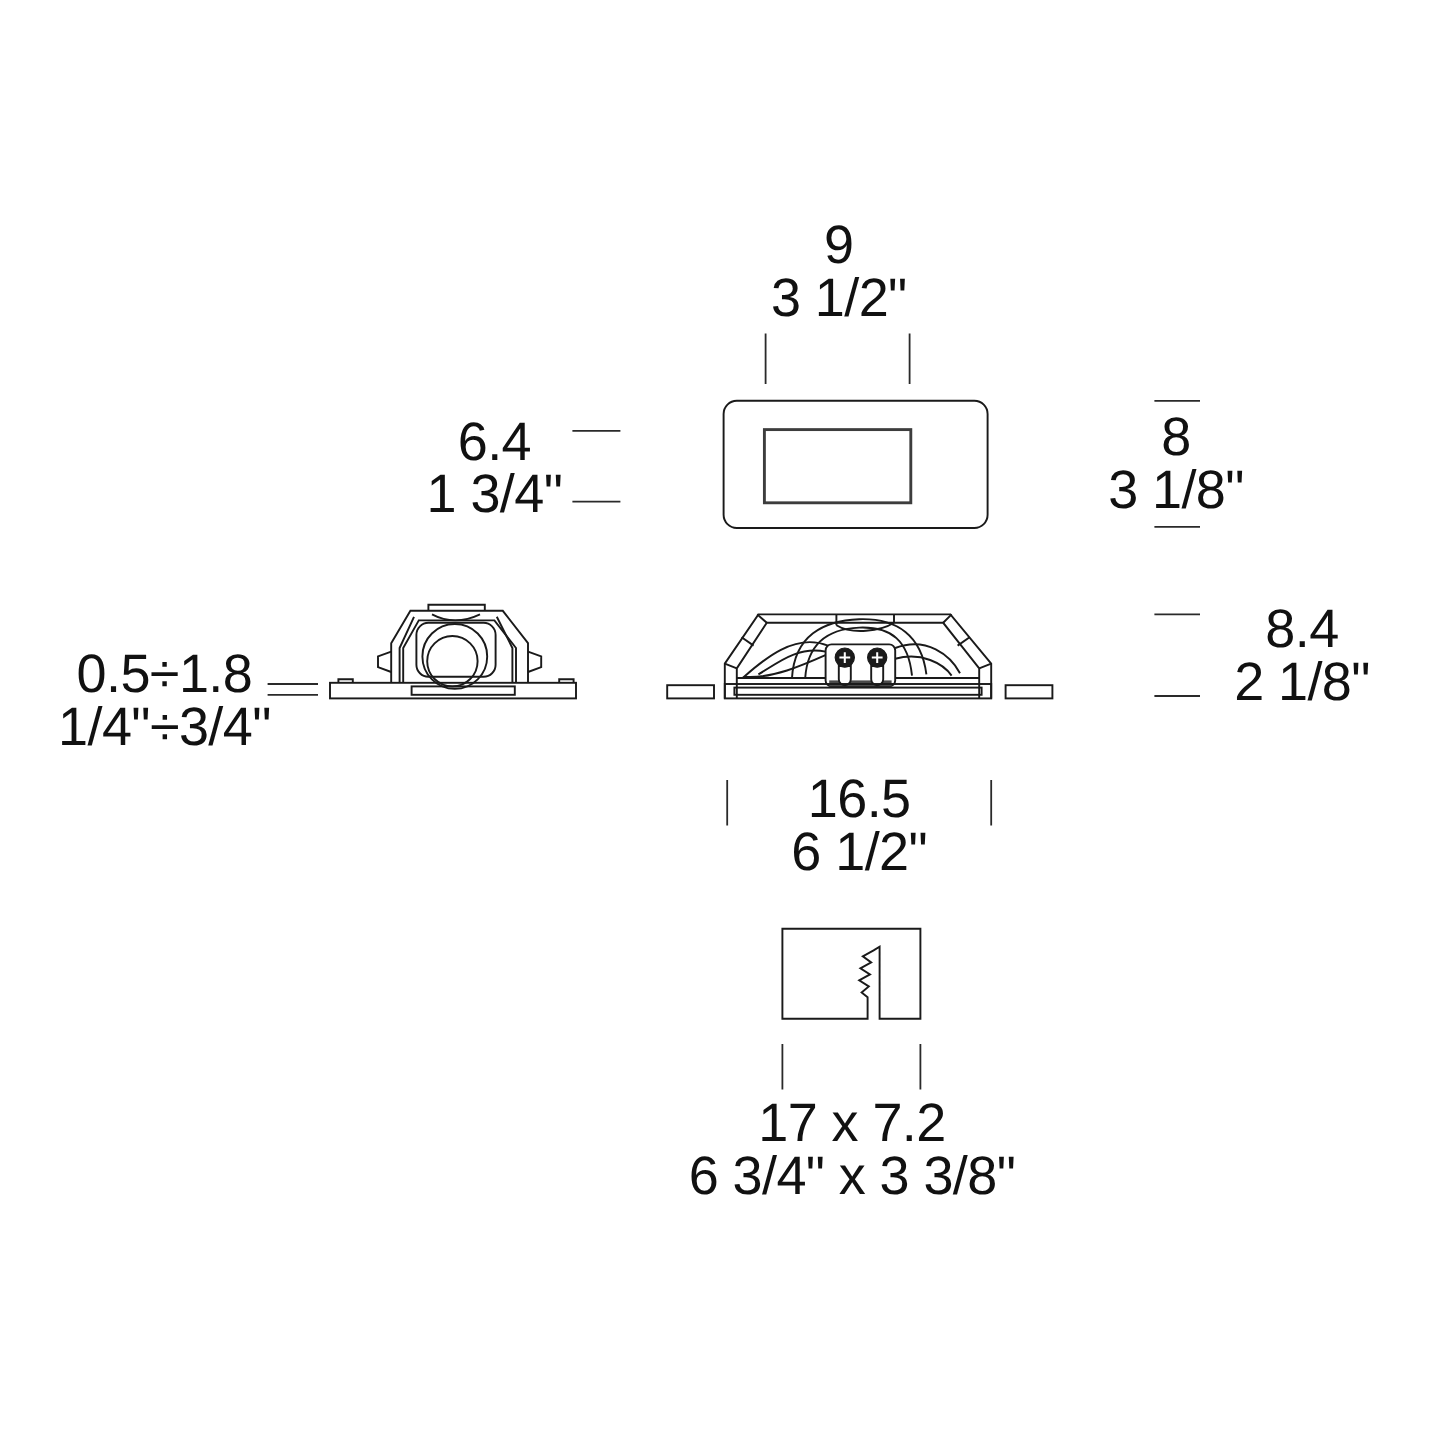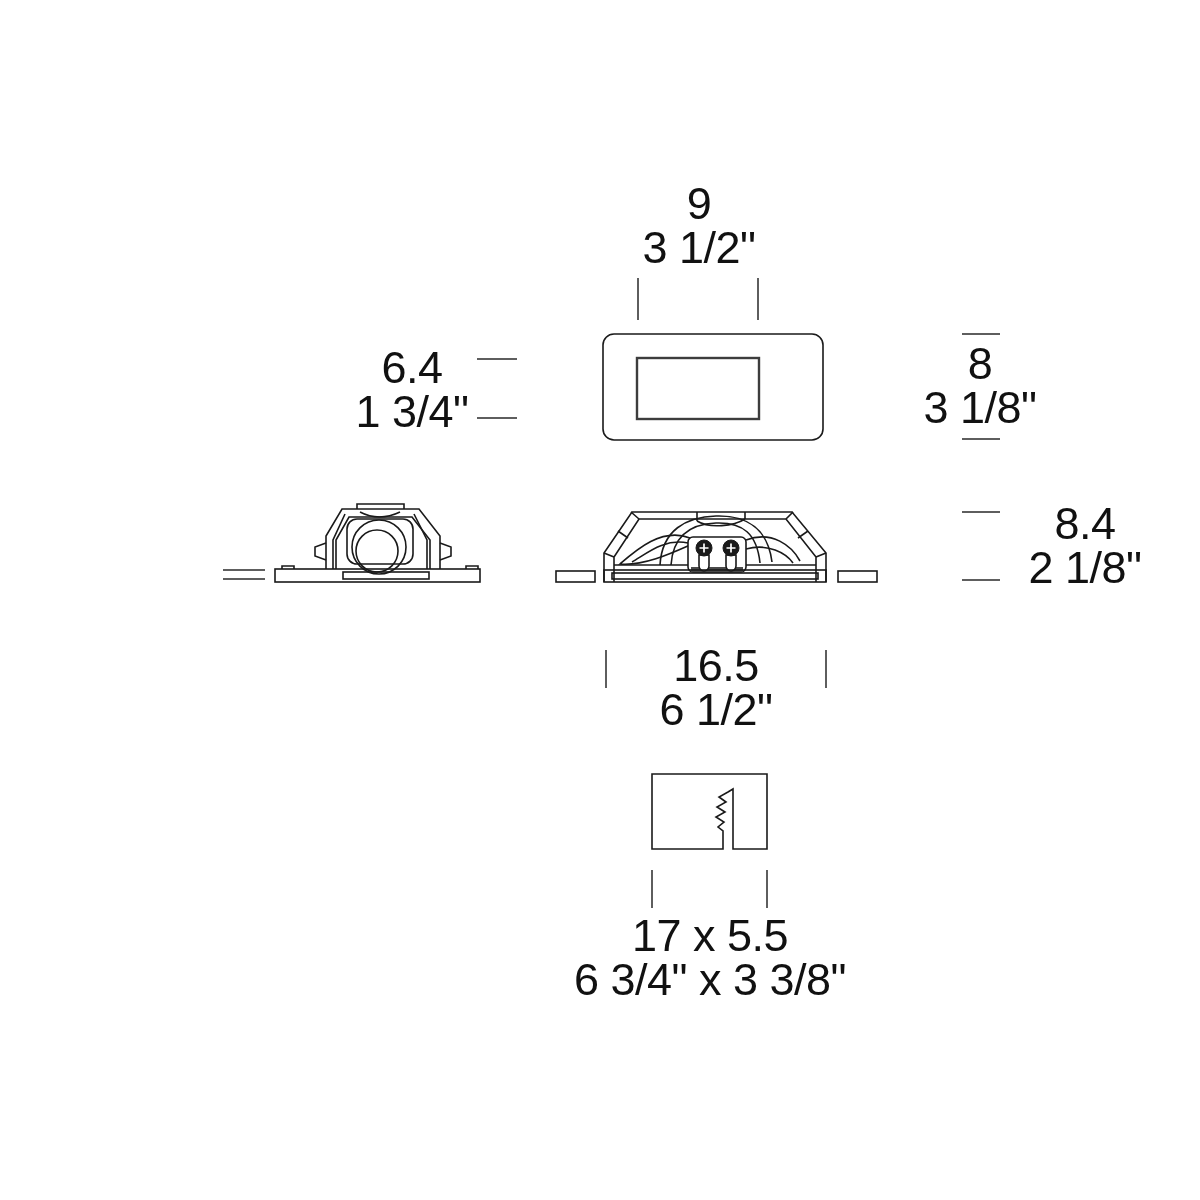--- a/index.html
+++ b/index.html
@@ -153,29 +153,33 @@
   <div class="dim" style="left:412px; top:346px;">
     <span>6.4</span>
     <span>1 3/4"</span>
   </div>
 
   <div class="dim" style="left:980px; top:342px;">
     <span>8</span>
     <span>3 1/8"</span>
   </div>
 
+  <div class="dim" style="left:137px; top:540px;">
+    <span>0.5÷1.8</span>
+    <span>1/4"÷3/4"</span>
+  </div>
 
   <div class="dim" style="left:1085px; top:502px;">
     <span>8.4</span>
     <span>2 1/8"</span>
   </div>
 
   <div class="dim" style="left:716px; top:644px;">
     <span>16.5</span>
     <span>6 1/2"</span>
   </div>
 
   <div class="dim" style="left:710px; top:914px;">
-    <span>17 x 5.5</span>
+    <span>17 x 7.2</span>
     <span>6 3/4" x 3 3/8"</span>
   </div>
 
 </div>
 
 </body></html>

